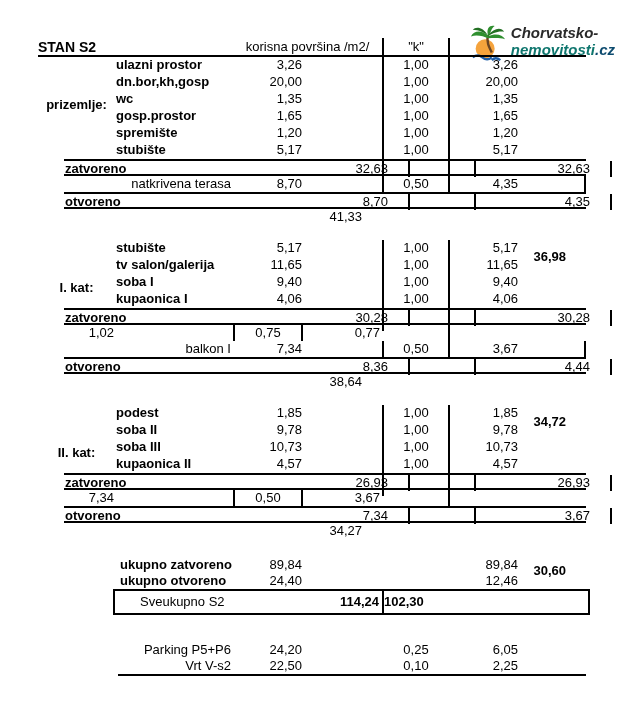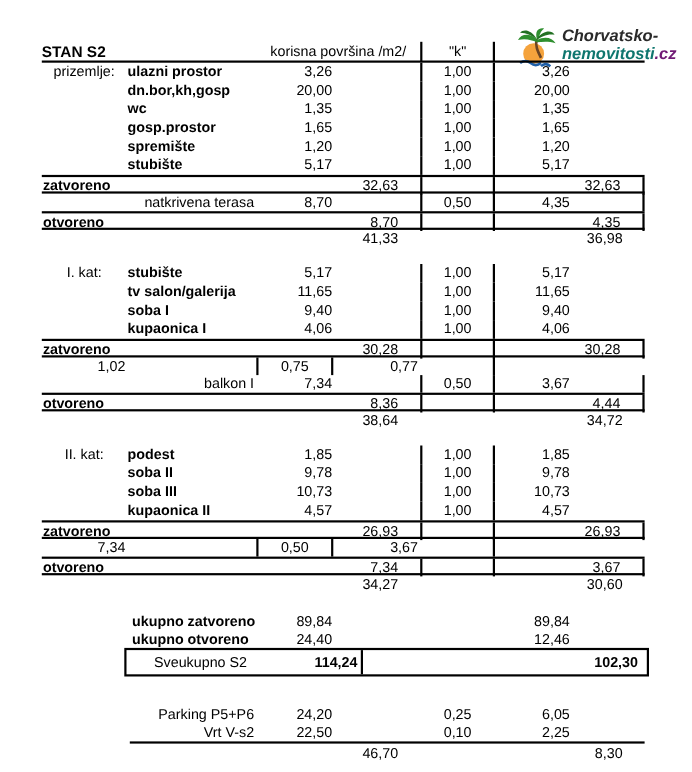--- a/index.html
+++ b/index.html
@@ -24,44 +24,44 @@
   .row.h16{height:16px;line-height:15px;}
   .row.h18{height:18px;line-height:17px;}
   .cell{box-sizing:border-box;white-space:nowrap;overflow:visible;}
   .span2{grid-column:span 2;}
   .ctr{text-align:center;}
   .rt{text-align:right;padding-right:1px;}
   .rt2{text-align:right;padding-right:2px;}
   .rt3{text-align:right;padding-right:20px;}
   .lft{text-align:left;padding-left:1px;font-weight:bold;}
   .ind{padding-left:5px;}
-  .b{font-weight:normal;}
+  .b{font-weight:bold;margin-top:40px;}
   .kb{border-left:2px solid #000;border-right:2px solid #000;}
   .edge{border-right:2px solid #000;}
-  .lt{border-top:2px solid #000;}
+  .lt{border-top:2px solid #000;margin-left:26px;}
   .lb{border-bottom:2px solid #000;}
   .gap14{height:14px;}
   .gap17{height:17px;}
   .gap27{height:27px;}
   
   .grand{
     margin-left:75px;width:473px;height:22px;border:2px solid #000;
     box-sizing:content-box;display:flex;font-size:13px;line-height:21px;
   }
-  .grand .part1{width:215px;display:flex;border-right:2px solid #000;box-sizing:border-box;}
+  .grand .part1{width:269px;display:flex;border-right:2px solid #000;box-sizing:border-box;}
   .grand .part1 .glabel{flex:1;padding-left:25px;}
   .grand .part1 .gval{text-align:right;padding-right:3px;font-weight:bold;}
-  .grand .part2{flex:1;text-align:right;padding-right:8px;font-weight:bold;}
+  .grand .part2{flex:1;padding-right:8px;font-weight:bold;}
   .extras-line{margin-left:80px;width:468px;border-top:2px solid #000;height:0;}
   
   .logo{position:absolute;top:24px;right:14px;display:flex;}
   .logo-text{margin-left:4px;font-style:italic;font-weight:bold;line-height:17px;font-size:15px;white-space:nowrap;}
   .brand-top{color:#2a2a2a;}
   .brand-bottom{color:#0f766e;}
-  .brand-tld{color:#701a75;}
+  .brand-tld{color:#0c4a6e;}
 </style>
 </head>
 <body>
 
 <div class="logo">
   <svg width="38" height="40" viewBox="0 0 40 42">
     <circle cx="17" cy="26" r="10" fill="#f5a33c"></circle>
     <path d="M20 12 C18 18 21 24 24 30" stroke="#6b4423" stroke-width="2.6" fill="none"></path>
     <path d="M20 12 C13 6 5 7 2 13 C9 11 15 13 20 15 Z" fill="#2f8f2f"></path>
     <path d="M20 12 C15 3 7 2 4 6 C10 6 16 9 20 12 Z" fill="#237023"></path>

